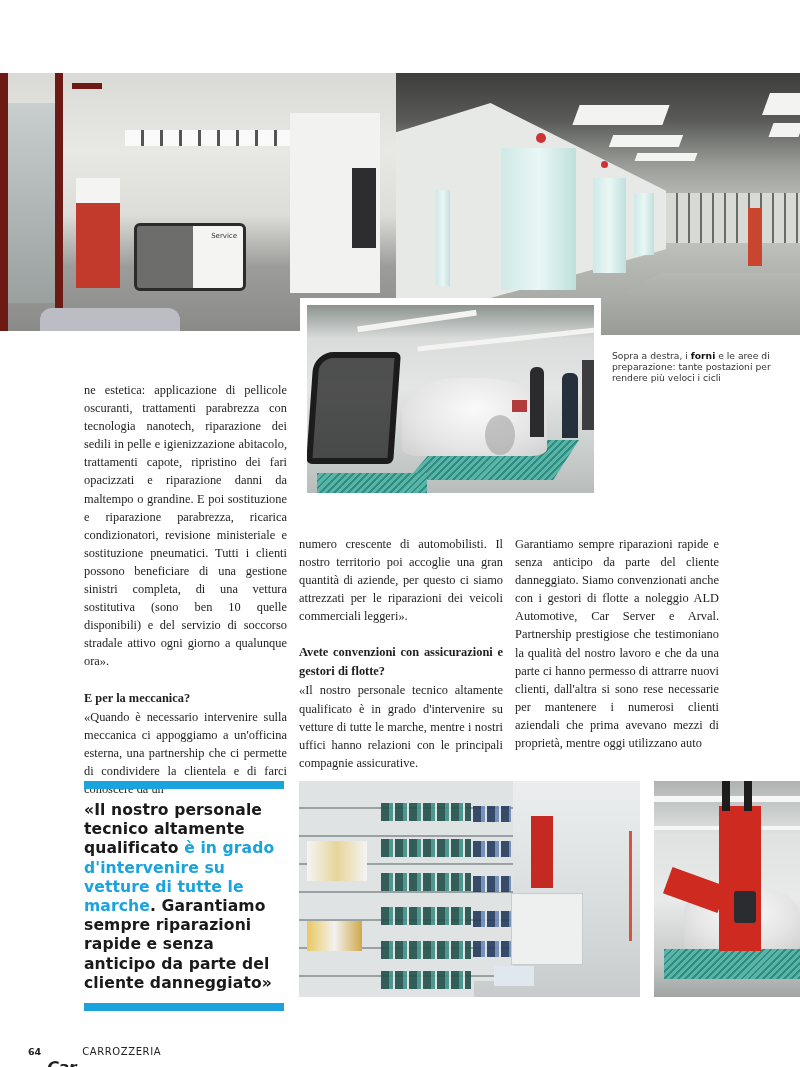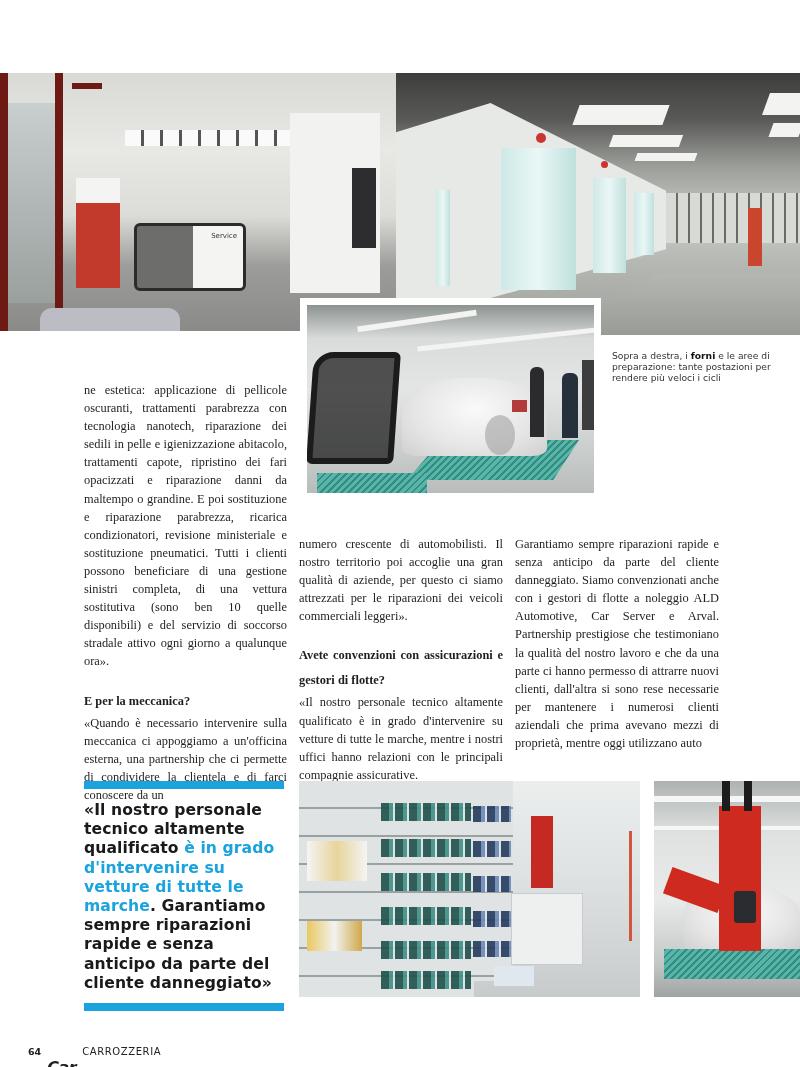--- a/index.html
+++ b/index.html
@@ -32,21 +32,21 @@
   .red-cab { position:absolute; background:#c42a21; }
   .robot-arm { position:absolute; background:#cf2a20; }
 
   
   .caption { position:absolute; left:612px; top:350px; width:180px; font-family:"DejaVu Sans", sans-serif; font-size:9.2px; line-height:11.2px; color:#333; }
   .caption p { margin:0 0 11px 0; }
   .caption b { font-weight:bold; color:#111; }
 
   .col { position:absolute; font-size:12.4px; line-height:18.1px; text-align:justify; color:#1e1e1e; }
   .col p { margin:0; }
-  .col h3 { margin:0; font-size:12.4px; font-weight:bold; line-height:25px; }
+  .col h3 { margin:0; font-size:12.4px; font-weight:bold; line-height:19px; }
   .col-1 { left:84px; top:381px; width:203px; }
   .col-2 { left:299px; top:535px; width:204px; }
   .col-3 { left:515px; top:535px; width:204px; }
 
   .pull-quote { position:absolute; left:84px; top:781px; width:200px; }
   .pq-rule { height:8px; background:#1ba3dd; }
   .pq-text { margin:12px 0 10px 0; font-family:"DejaVu Sans", sans-serif; font-weight:bold; font-size:15.6px; line-height:19.2px; color:#1a1a1a; letter-spacing:0.1px; }
   .pq-hl { color:#1ba3dd; }
 
   .footer { position:absolute; left:28px; top:1025px; font-family:"DejaVu Sans", sans-serif; font-size:9.5px; color:#222; display:flex; align-items:center; gap:6px; }
@@ -113,21 +113,21 @@
   </p>
 </div>
 
 <div class="col col-1">
   <p>ne estetica: applicazione di pellicole oscuranti, trattamenti parabrezza con tecnologia nanotech, riparazione dei sedili in pelle e igienizzazione abitacolo, trattamenti capote, ripristino dei fari opacizzati e riparazione danni da maltempo o grandine. E poi sostituzione e riparazione parabrezza, ricarica condizionatori, revisione ministeriale e sostituzione pneumatici. Tutti i clienti possono beneficiare di una gestione sinistri completa, di una vettura sostitutiva (sono ben 10 quelle disponibili) e del servizio di soccorso stradale attivo ogni giorno a qualunque ora».</p>
   <h3 style="margin-top:18px;">E per la meccanica?</h3>
   <p>«Quando è necessario intervenire sulla meccanica ci appoggiamo a un'officina esterna, una partnership che ci permette di condividere la clientela e di farci conoscere da un</p>
 </div>
 
 <div class="col col-2">
-  <p>numero crescente di automobilisti. Il nostro territorio poi accoglie una gran qualità di aziende, per questo ci siamo attrezzati per le riparazioni dei veicoli commerciali leggeri».</p>
+  <p>numero crescente di automobilisti. Il nostro territorio poi accoglie una gran quantità di aziende, per questo ci siamo attrezzati per le riparazioni dei veicoli commerciali leggeri».</p>
   <h3 style="margin-top:18px;">Avete convenzioni con assicurazioni e gestori di flotte?</h3>
   <p>«Il nostro personale tecnico altamente qualificato è in grado d'intervenire su vetture di tutte le marche, mentre i nostri uffici hanno relazioni con le principali compagnie assicurative.</p>
 </div>
 
 <div class="col col-3">
   <p>Garantiamo sempre riparazioni rapide e senza anticipo da parte del cliente danneggiato. Siamo convenzionati anche con i gestori di flotte a noleggio ALD Automotive, Car Server e Arval. Partnership prestigiose che testimoniano la qualità del nostro lavoro e che da una parte ci hanno permesso di attrarre nuovi clienti, dall'altra si sono rese necessarie per mantenere i numerosi clienti aziendali che prima avevano mezzi di proprietà, mentre oggi utilizzano auto</p>
 </div>
 
 <div class="pull-quote">
   <div class="pq-rule"></div>

